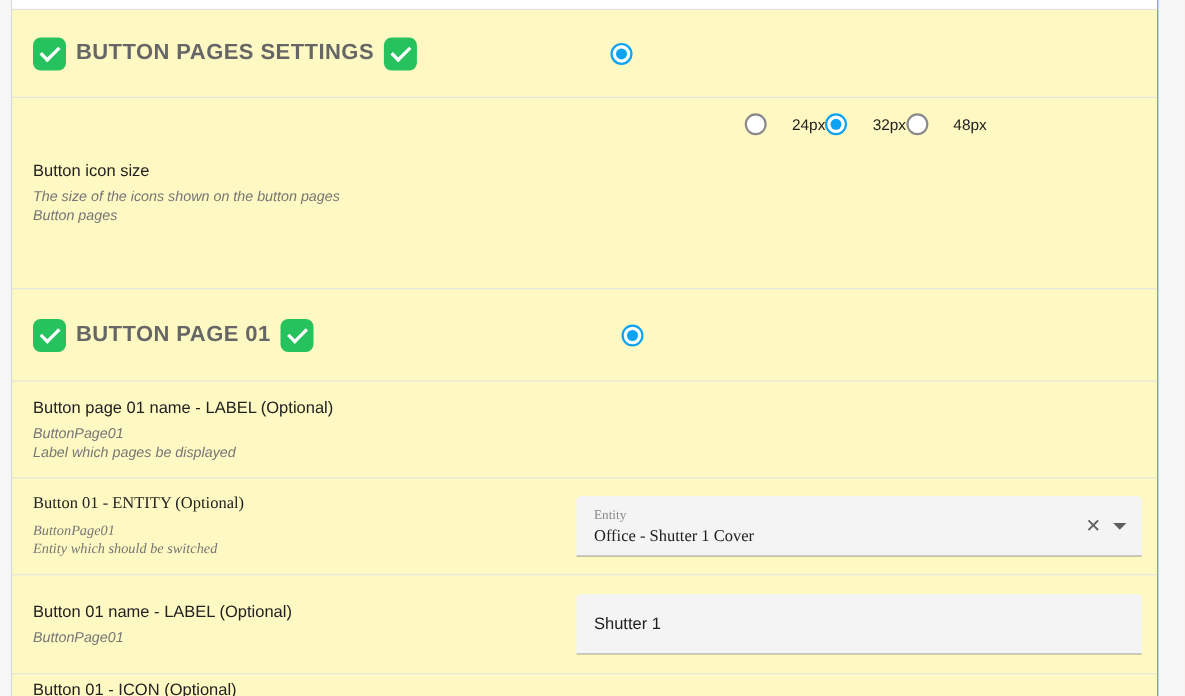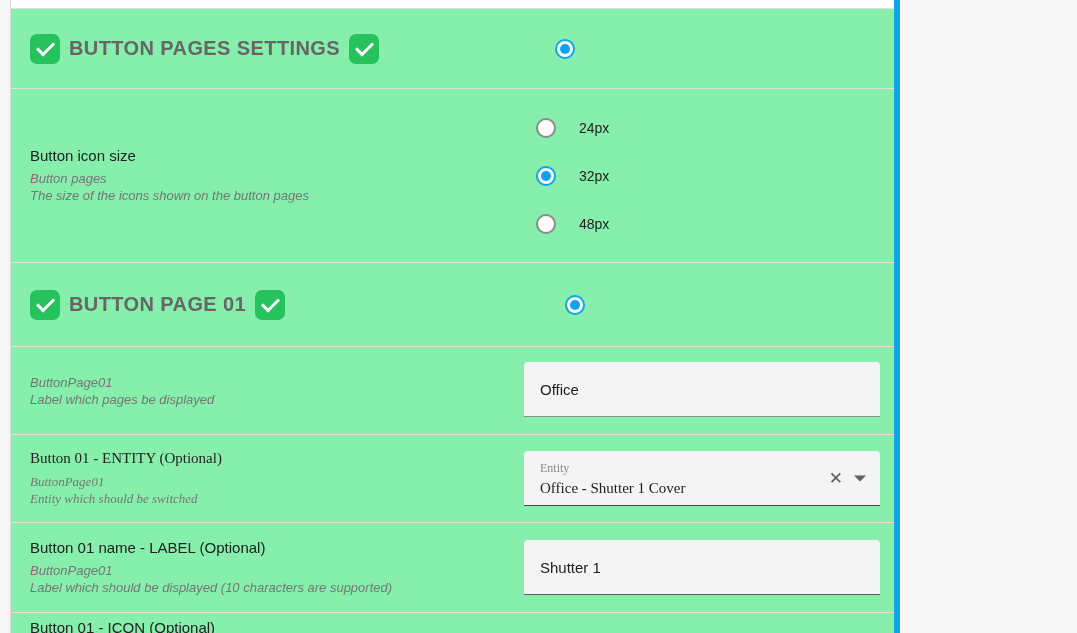--- a/index.html
+++ b/index.html
@@ -7,24 +7,24 @@
     margin: 0; padding: 0;
     width: 1077px; height: 633px;
     overflow: hidden;
     background: #f6f6f6;
     font-family: "Liberation Sans", "DejaVu Sans", sans-serif;
     -webkit-font-smoothing: antialiased;
   }
   .card {
     position: absolute;
     left: 10px; top: 0;
-    width: 890px; height: 633px;
-    background: #86efac;
+    width: 1043px; height: 633px;
+    background: #fef9c3;
     border-left: 1px solid #d8d8d8;
-    border-right: 6px solid #0ea5e9;
+    border-right: 1px solid #0ea5e9;
   }
   .strip-top { height: 9px; border-bottom: 1px solid #e2e2e2; background:#fff; }
 
   
   .header-row {
     display: flex; align-items: center;
     padding-left: 19px;
     border-bottom: 1px solid #e2e2e2;
   }
   .header-row.h1 { height: 80px; }
@@ -84,21 +84,21 @@
   .row-right { flex: 1; padding-right: 14px; }
   .field-label { font-size: 15px; color: #212121; margin-bottom: 6px; }
   .field-desc {
     font-size: 13px; font-style: italic;
     color: #757575; line-height: 17px;
   }
 
   
   .radio-list {
     height: 100%;
-    display: flex; flex-direction: column; justify-content: center;
+    display: flex; justify-content: center;
     padding-left: 12px;
   }
   .radio-option {
     height: 48px; display: flex; align-items: center;
     cursor: pointer;
   }
   .radio-option .opt-label {
     margin-left: 23px; font-size: 14px; color: #212121;
   }
 
@@ -160,22 +160,22 @@
       <span class="check-emoji"></span>
       <span class="hdr-title">BUTTON PAGES SETTINGS</span>
       <span class="check-emoji"></span>
     </div>
     <span class="radio selected hdr-radio"></span>
   </div>
 
   <div class="row row-iconsize">
     <div class="row-left">
       <div class="field-label">Button icon size</div>
+      <div class="field-desc">The size of the icons shown on the button pages</div>
       <div class="field-desc">Button pages</div>
-      <div class="field-desc">The size of the icons shown on the button pages</div>
     </div>
     <div class="row-right">
       <div class="radio-list">
         <div class="radio-option">
           <span class="radio"></span>
           <span class="opt-label">24px</span>
         </div>
         <div class="radio-option">
           <span class="radio selected"></span>
           <span class="opt-label">32px</span>
@@ -192,25 +192,23 @@
     <div class="hdr-left">
       <span class="check-emoji"></span>
       <span class="hdr-title">BUTTON PAGE 01</span>
       <span class="check-emoji"></span>
     </div>
     <span class="radio selected hdr-radio"></span>
   </div>
 
   <div class="row row-a">
     <div class="row-left">
+      <div class="field-label">Button page 01 name - LABEL (Optional)</div>
       <div class="field-desc">ButtonPage01</div>
       <div class="field-desc">Label which pages be displayed</div>
-    </div>
-    <div class="row-right">
-      <input class="tf tf-a" type="text" value="Office" style="">
     </div>
   </div>
 
   <div class="row row-b">
     <div class="row-left">
       <div class="field-label">Button 01 - ENTITY (Optional)</div>
       <div class="field-desc">ButtonPage01</div>
       <div class="field-desc">Entity which should be switched</div>
     </div>
     <div class="row-right">
@@ -220,21 +218,20 @@
         <span class="clear-x">✕</span>
         <span class="caret-down"></span>
       </div>
     </div>
   </div>
 
   <div class="row row-c">
     <div class="row-left">
       <div class="field-label">Button 01 name - LABEL (Optional)</div>
       <div class="field-desc">ButtonPage01</div>
-      <div class="field-desc">Label which should be displayed (10 characters are supported)</div>
     </div>
     <div class="row-right">
       <input class="tf tf-c" type="text" value="Shutter 1" style="">
     </div>
   </div>
 
   <div class="row row-d">
     <div class="row-left">
       <div class="field-label">Button 01 - ICON (Optional)</div>
     </div>

